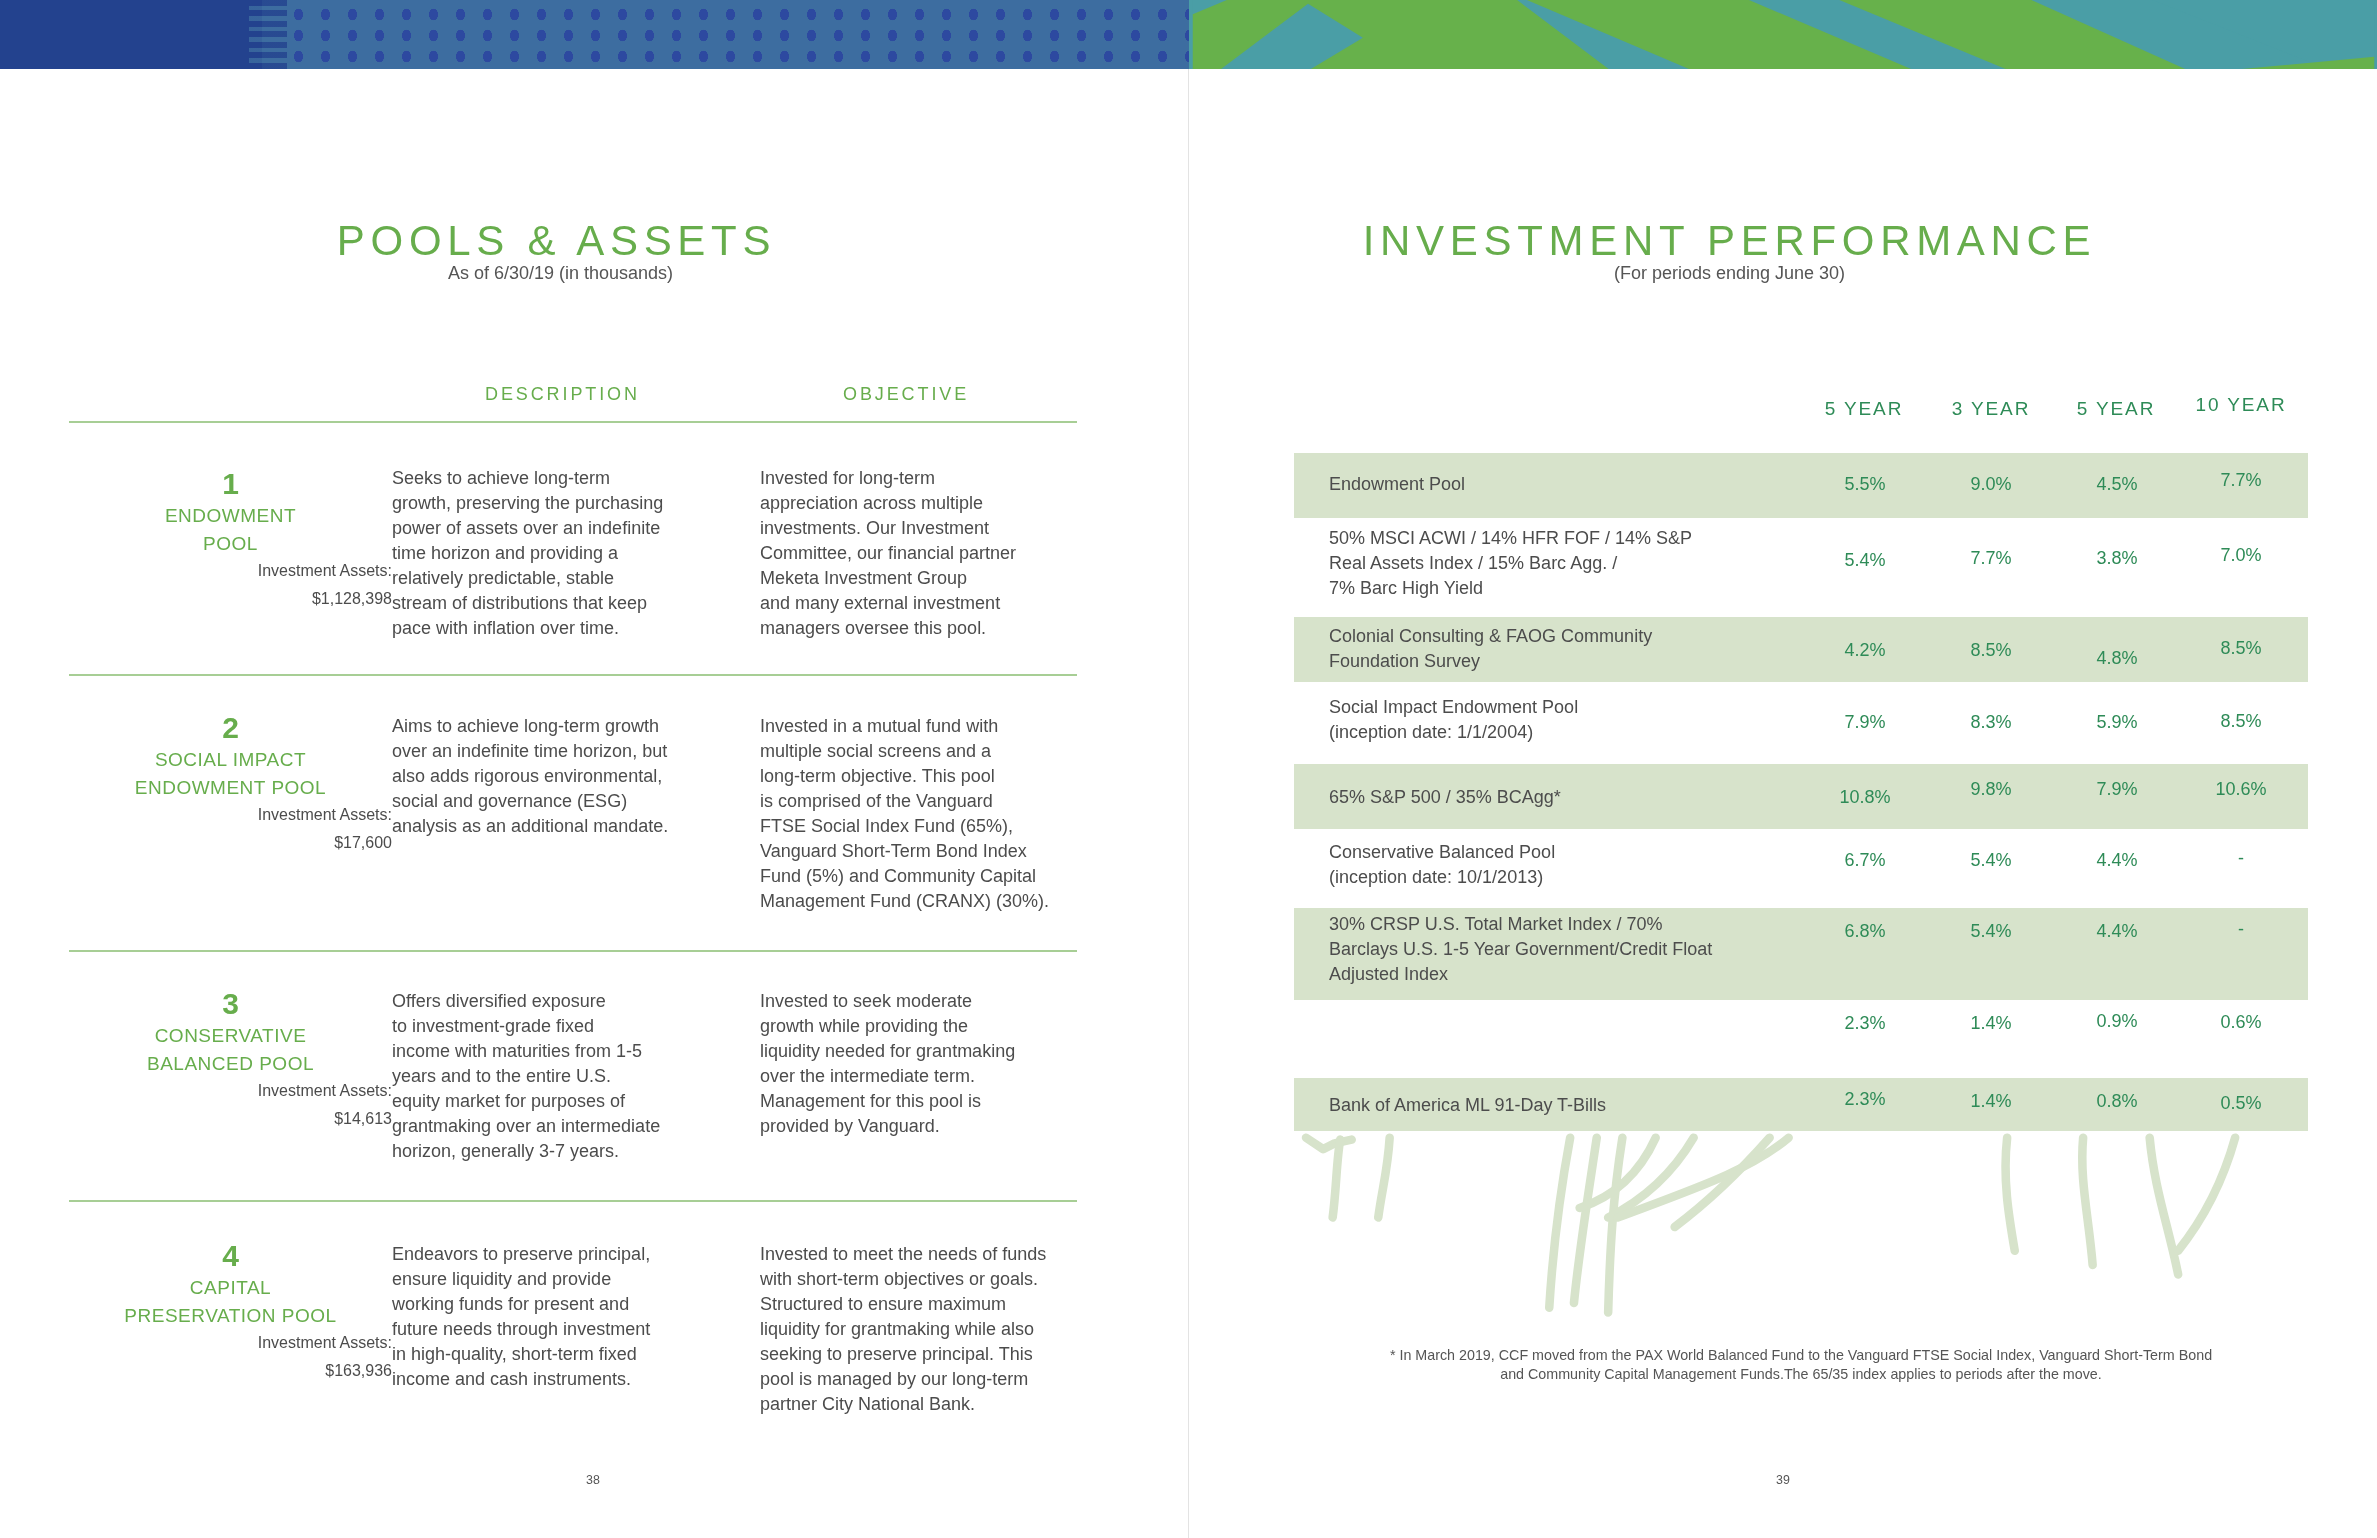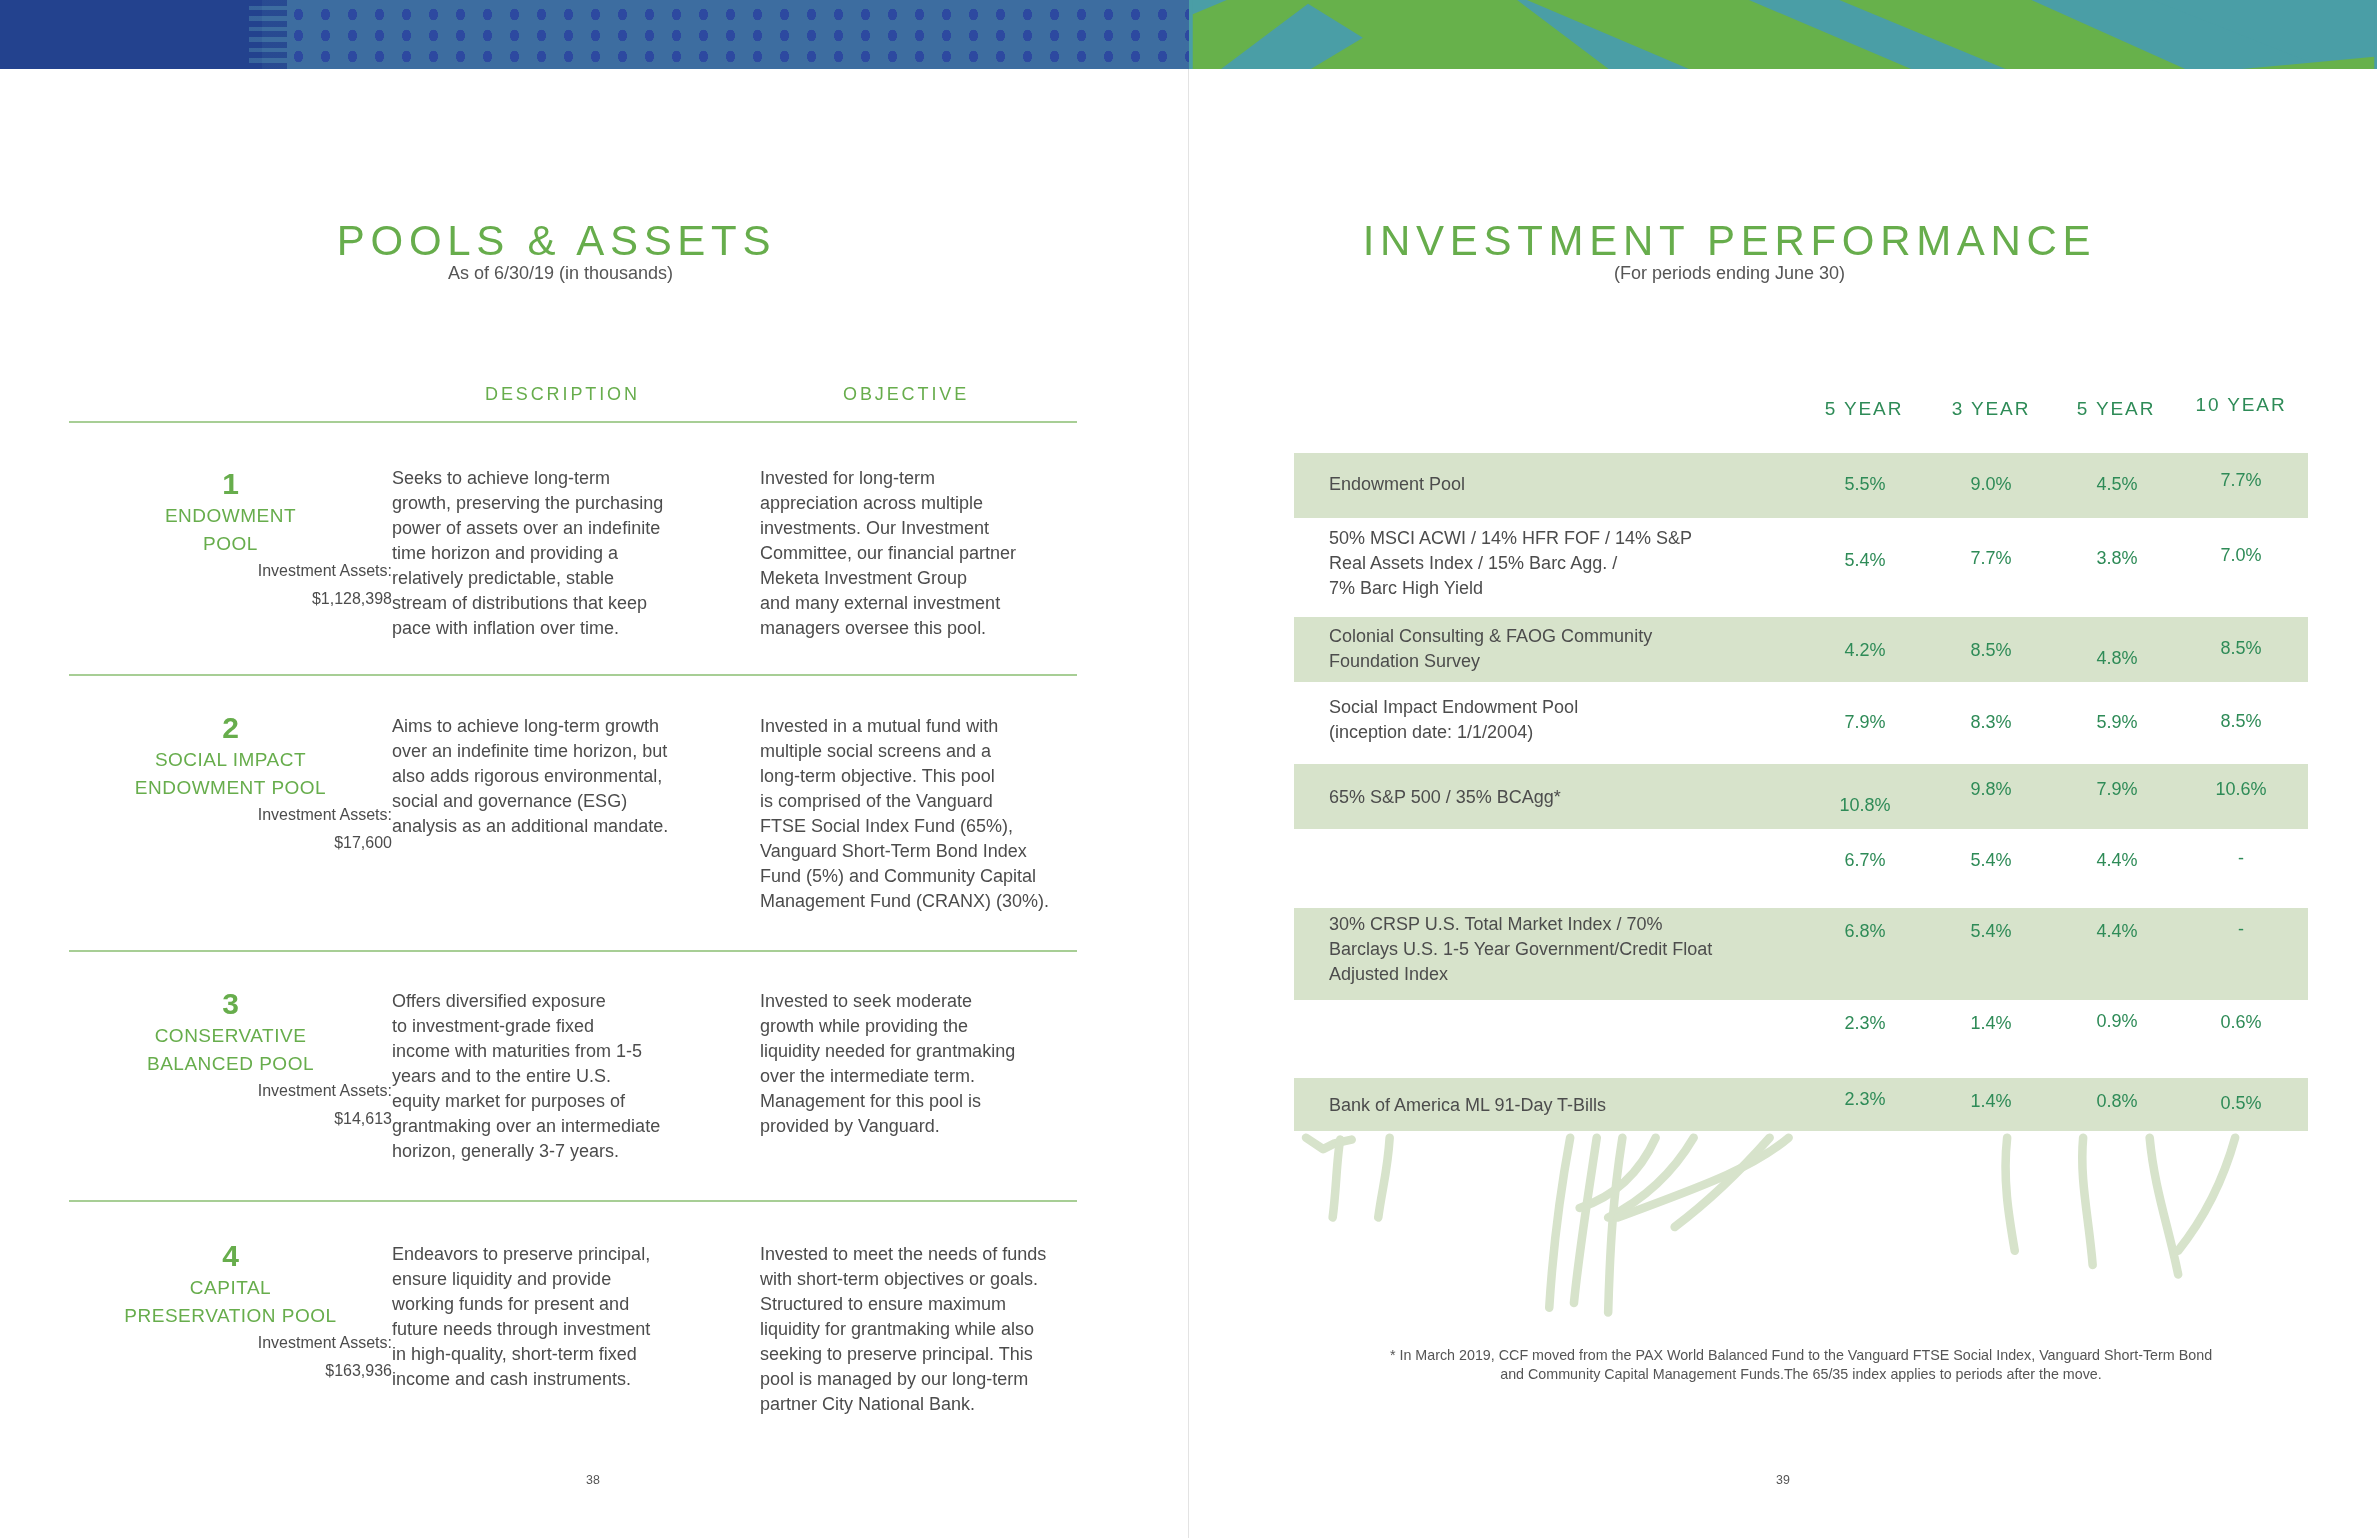--- a/index.html
+++ b/index.html
@@ -300,27 +300,31 @@
     <div class="val" style="left:514px; top:29.5px">7.9%</div>
     <div class="val" style="left:640px; top:29.5px">8.3%</div>
     <div class="val" style="left:766px; top:29.5px">5.9%</div>
     <div class="val" style="left:890px; top:28.5px">8.5%</div>
   </div>
 
   <div class="perf-row shaded" style="height:65px">
     <div class="label" style="top:21px">
       <div>65% S&amp;P 500 / 35% BCAgg*</div>
     </div>
-    <div class="val" style="left:514px; top:31px">10.8%</div>
+    <div class="val" style="left:514px; top:23px">10.8%</div>
     <div class="val" style="left:640px; top:15px">9.8%</div>
     <div class="val" style="left:766px; top:15px">7.9%</div>
     <div class="val" style="left:890px; top:15px">10.6%</div>
   </div>
 
   <div class="perf-row" style="height:79px">
+    <div class="label" style="top:11.4px">
+      <div>Conservative Balanced Pool</div>
+      <div>(inception date: 10/1/2013)</div>
+    </div>
     <div class="val" style="left:514px; top:21px">6.7%</div>
     <div class="val" style="left:640px; top:21px">5.4%</div>
     <div class="val" style="left:766px; top:21px">4.4%</div>
     <div class="val" style="left:890px; top:19px">-</div>
   </div>
 
   <div class="perf-row shaded" style="height:92px">
     <div class="label" style="top:3.8px">
       <div>30% CRSP U.S. Total Market Index / 70%</div>
       <div>Barclays U.S. 1-5 Year Government/Credit Float</div>

